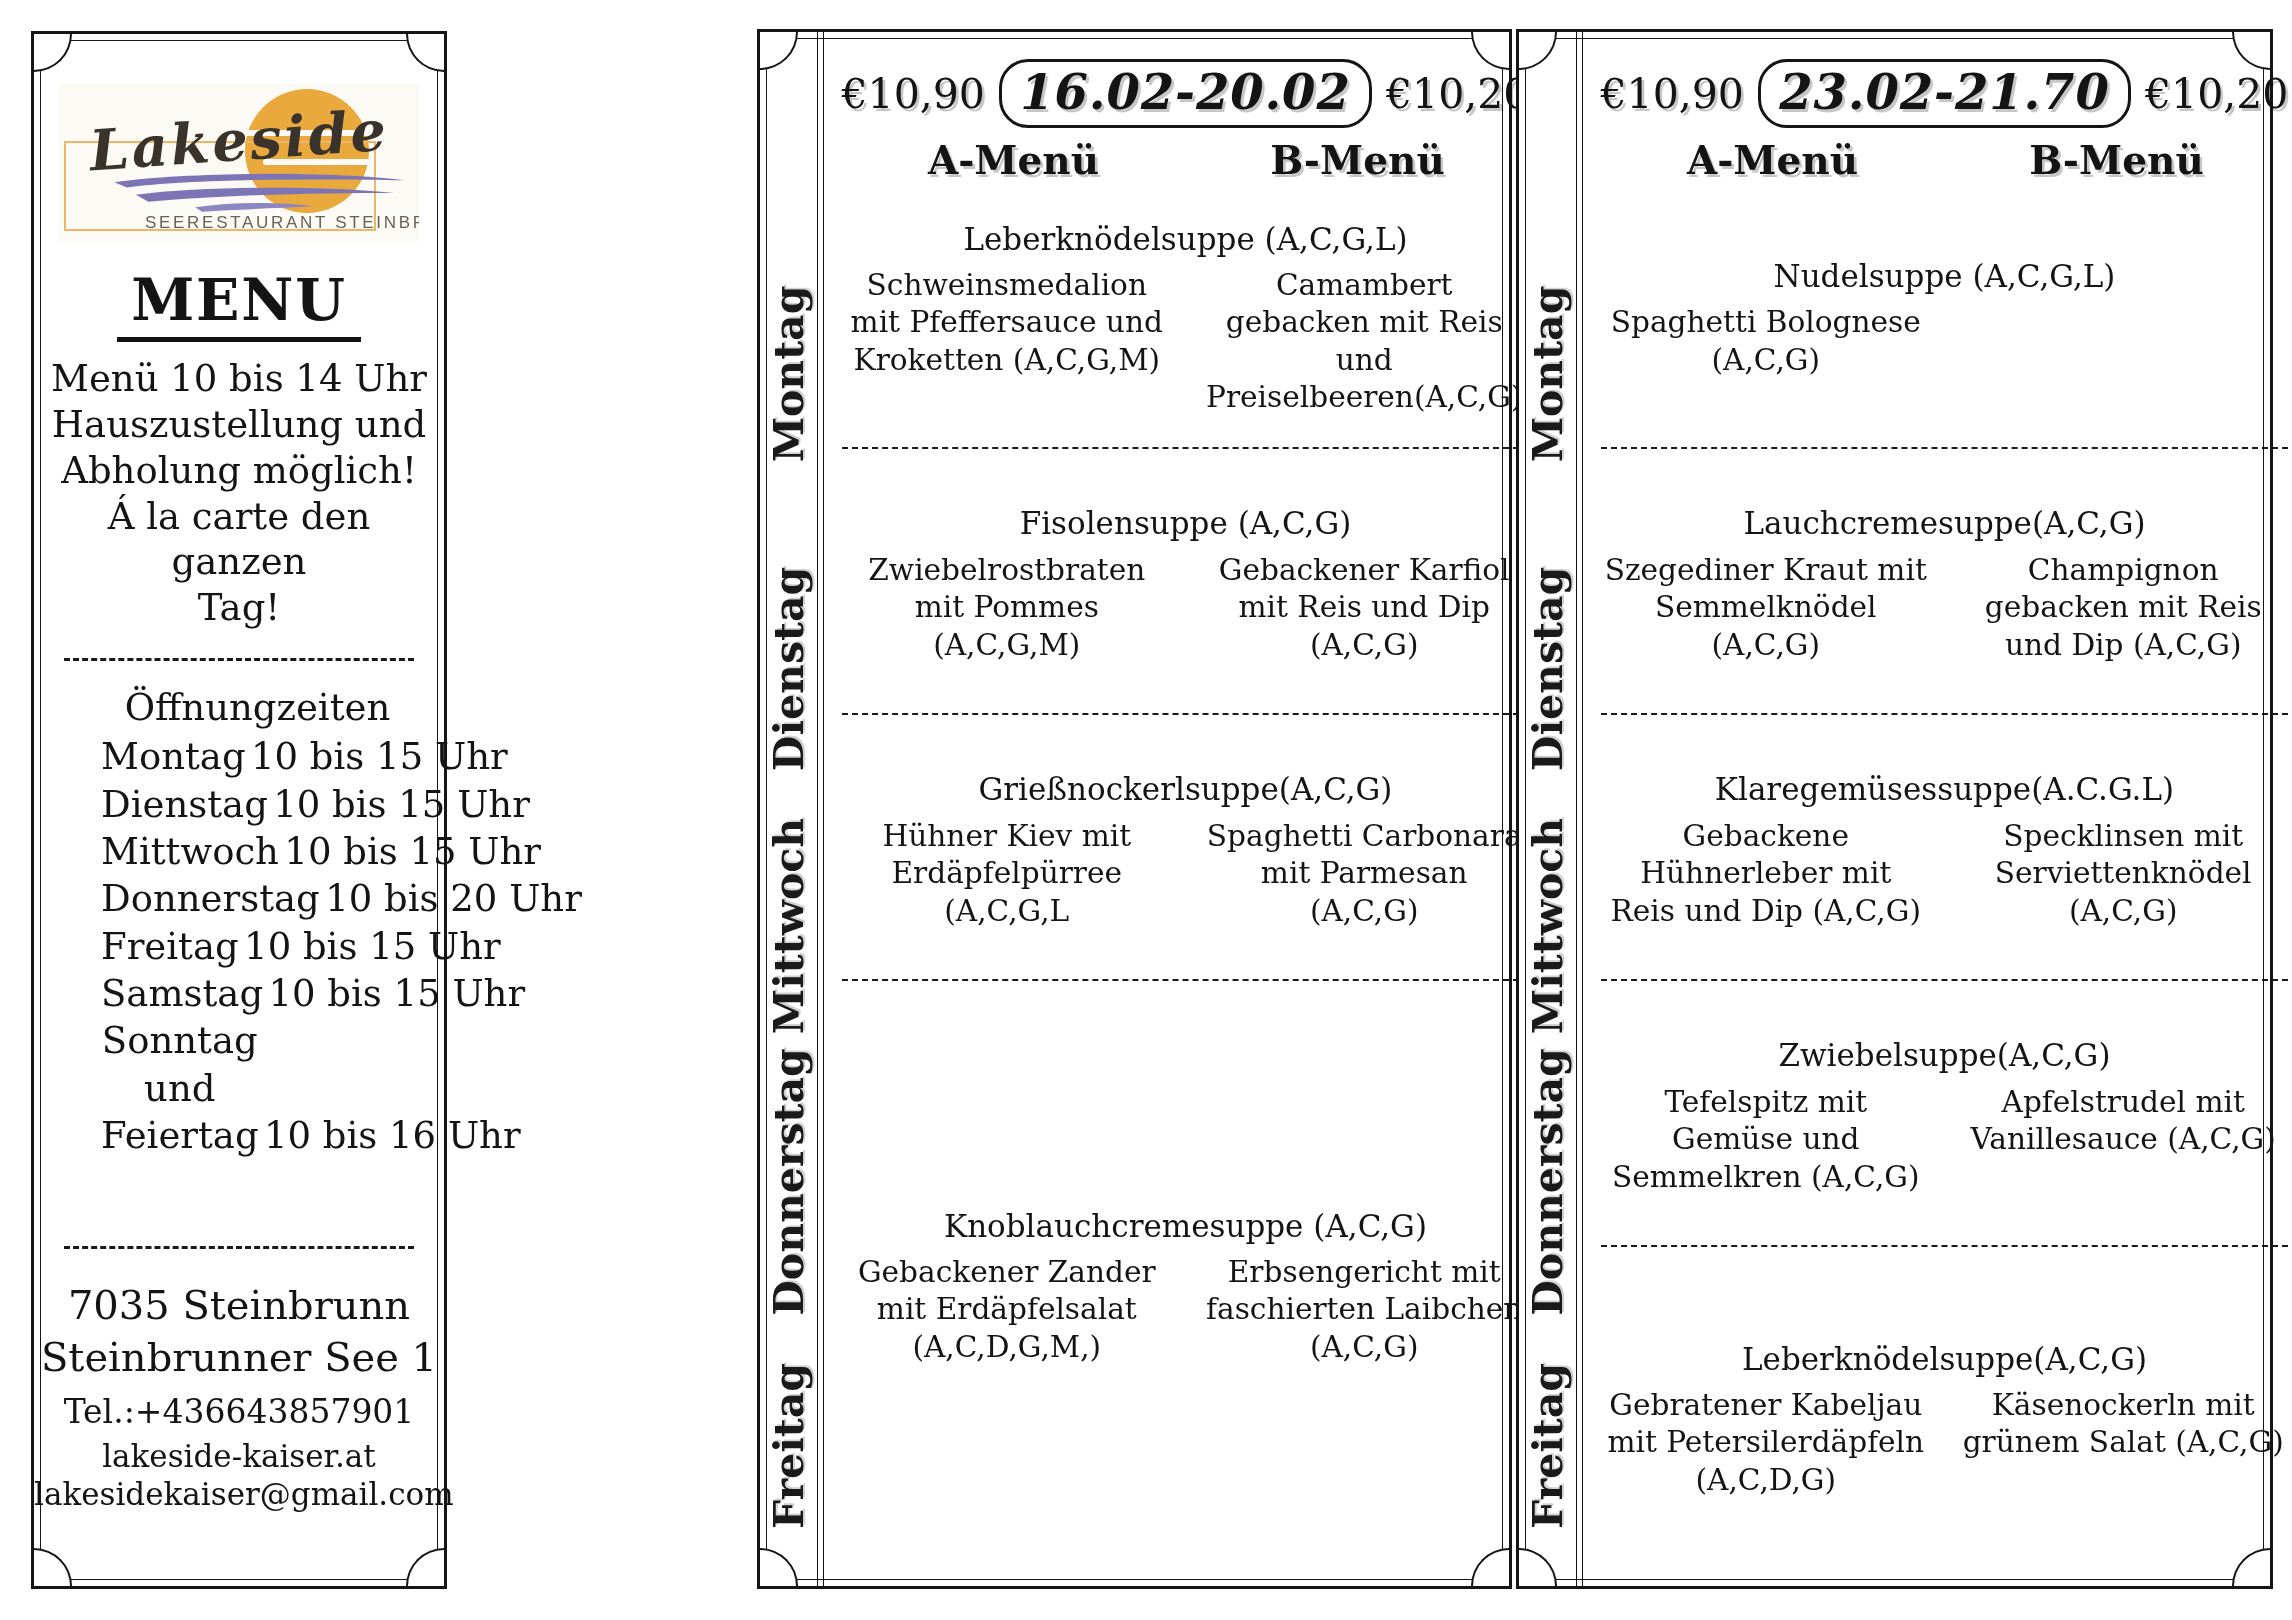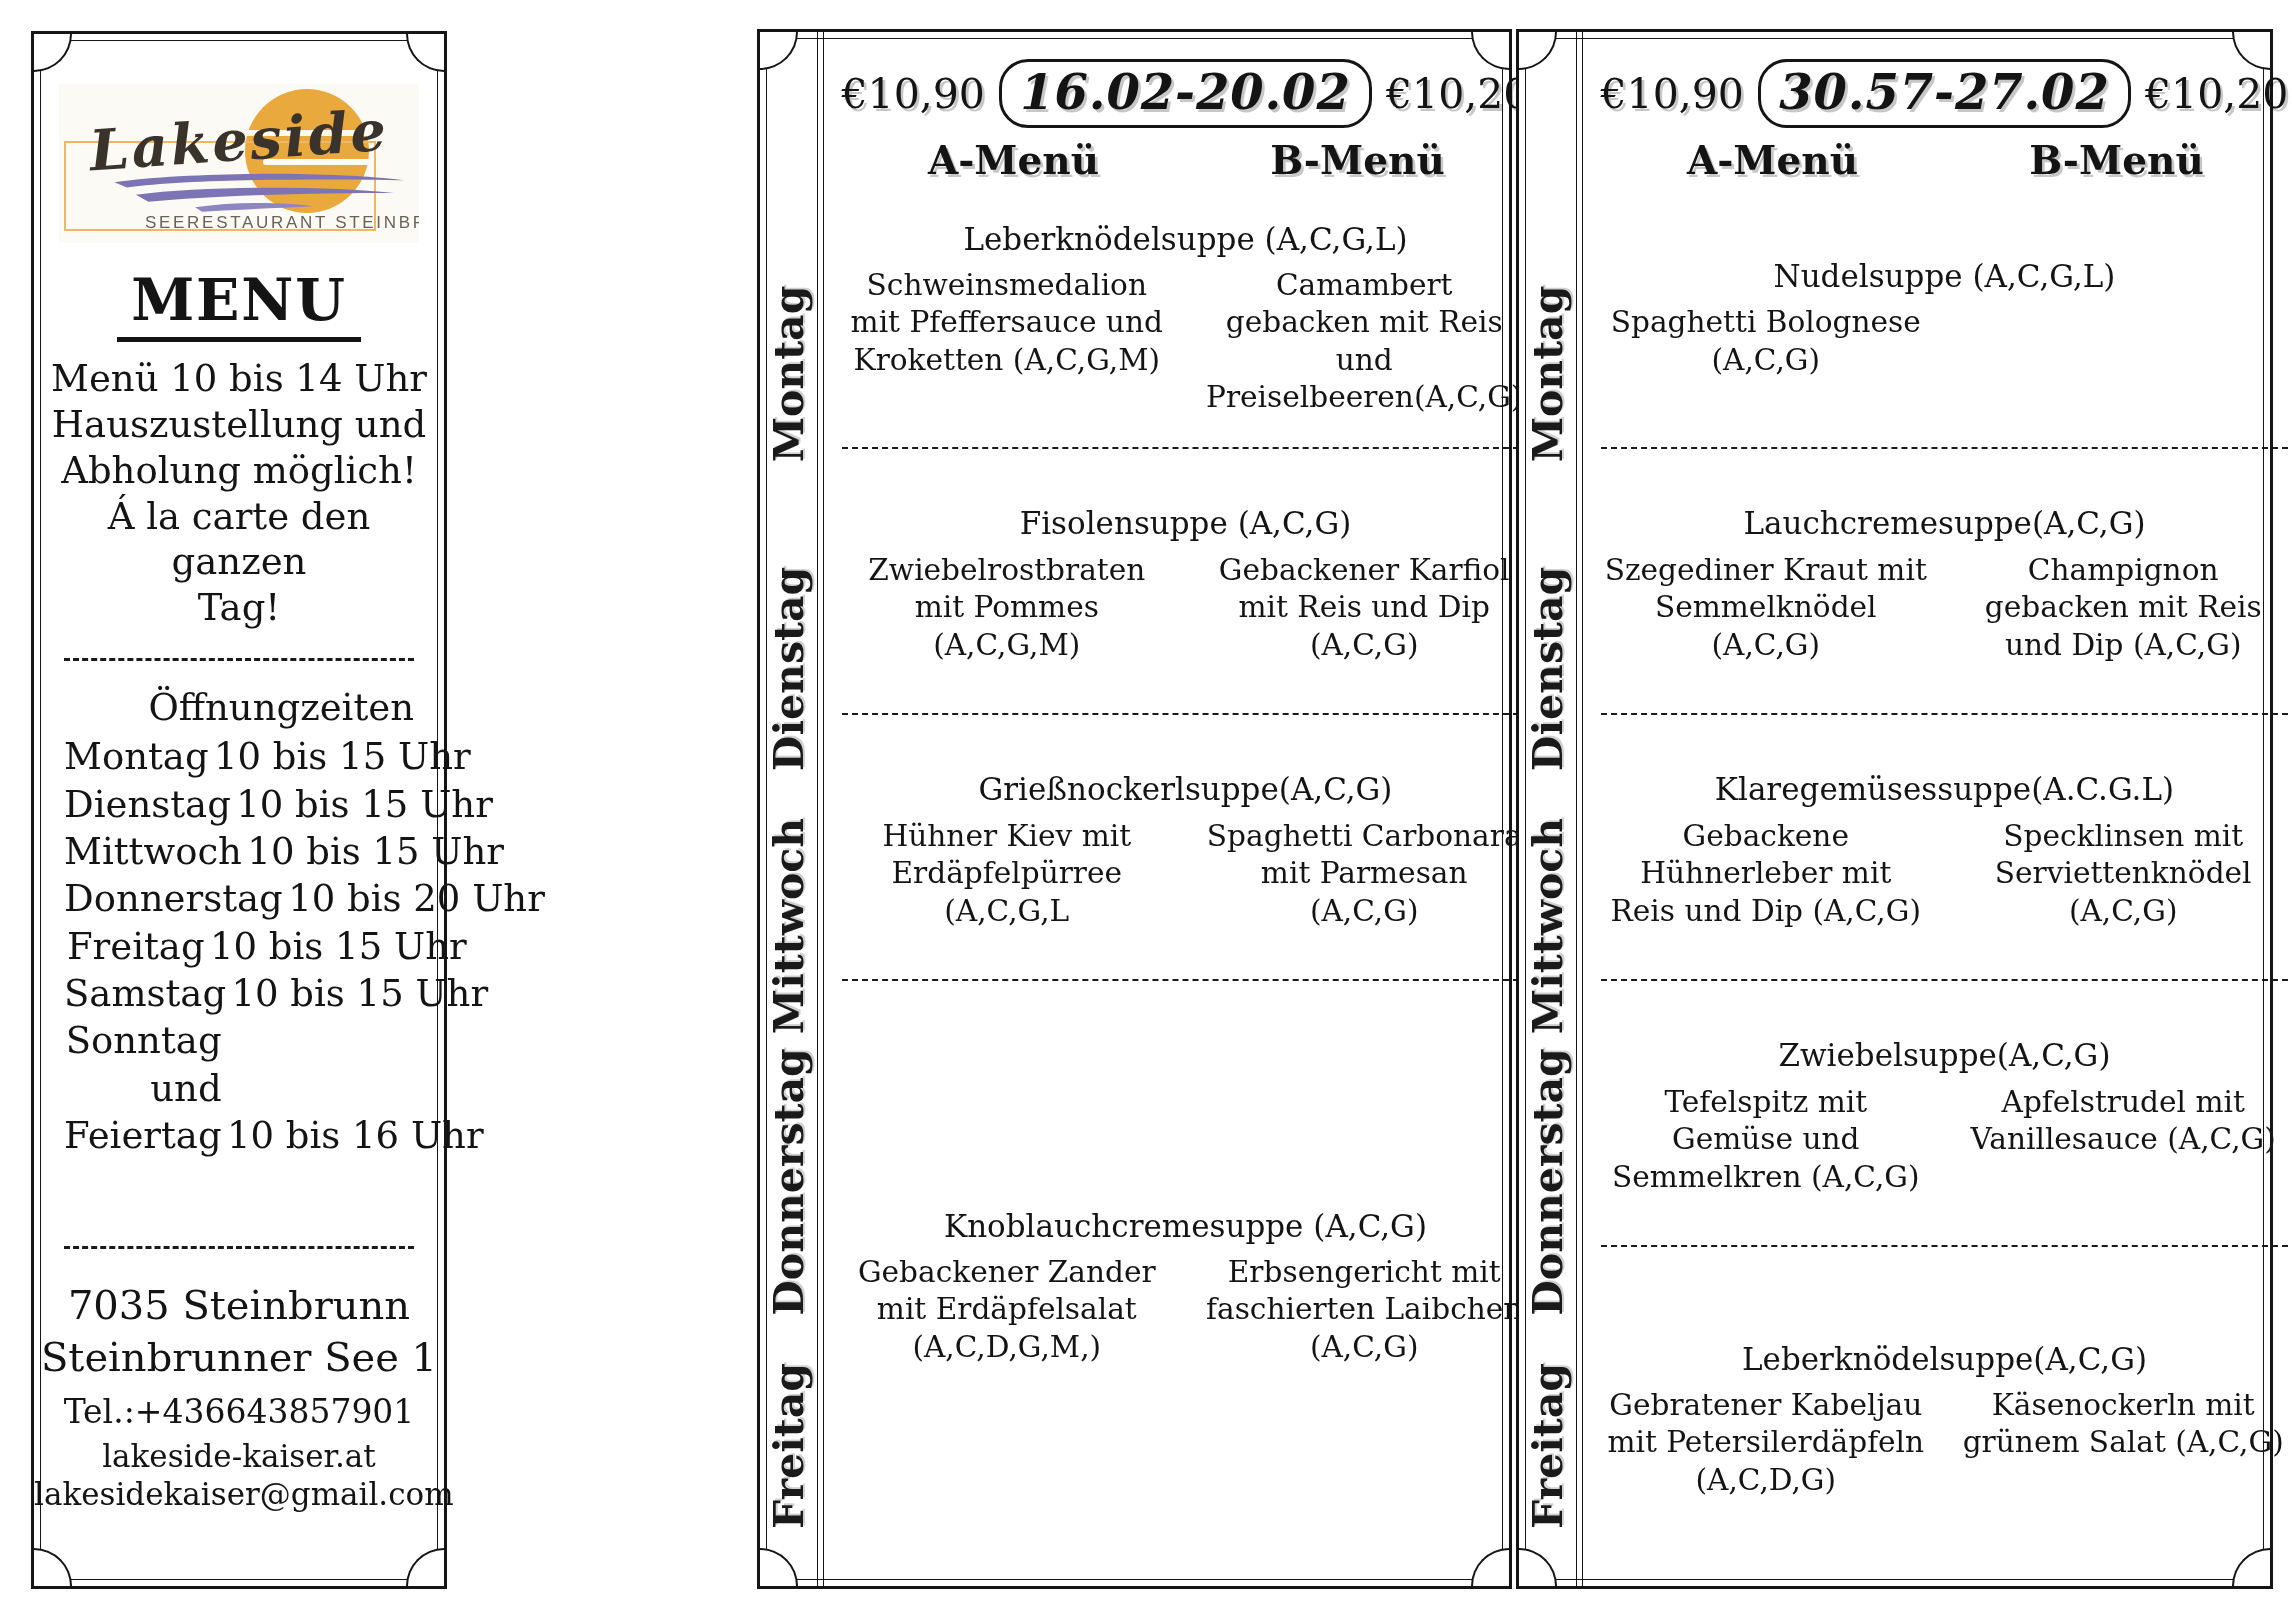--- a/index.html
+++ b/index.html
@@ -40,21 +40,21 @@
     font-family:"Liberation Sans","DejaVu Sans",sans-serif;
     font-size:17px;letter-spacing:2.7px;color:#6b6157;white-space:nowrap;
   }
   .menu-title{
     display:inline-block;margin:23px auto 0;font-size:57px;font-weight:700;
     letter-spacing:1.8px;border-bottom:5.4px solid #141414;padding:0 14.3px 3.6px;
   }
   .intro{margin:14.3px 9px 0;font-size:37px;line-height:1.24;text-align:center;}
   .intro span{display:block;}
   .dashed-line{border-top:3.6px dashed #1a1a1a;margin:27px 30px 23px;}
-  .hours{padding:0 30px;text-align:right;font-size:37px;line-height:1.28;}
+  .hours{padding:0 30px;text-align:center;font-size:37px;line-height:1.28;margin-left:37px;}
   .hours-heading{margin-bottom:1.8px;}
   .hour-row{display:flex;align-items:flex-end;}
   .hr-day{flex:1;padding-right:5.4px;}
   .hr-time{width:204px;white-space:nowrap;}
   .address{margin-top:30px;}
   .addr-line{font-size:40px;line-height:1.3;}
   .phone{font-size:33px;margin-top:9px;}
   .site{font-size:31px;margin-top:7.2px;}
   .email{font-size:31px;margin-top:1.8px;}
 
@@ -247,21 +247,21 @@
     <span class="day-label d1">Montag</span>
     <span class="day-label d2">Dienstag</span>
     <span class="day-label d3">Mittwoch</span>
     <span class="day-label d4">Donnerstag</span>
     <span class="day-label d5">Freitag</span>
   </div>
 
   <div class="menu-content">
     <div class="menu-header">
       <span class="price">€10,90</span>
-      <span class="date-badge">30.57-27.02</span>
+      <span class="date-badge">23.02-21.70</span>
       <span class="price">€10,20</span>
     </div>
     <div class="col-headers">
       <span>A-Menü</span>
       <span>B-Menü</span>
     </div>
 
     <div class="day-section">
       <div class="soup">Nudelsuppe (A,C,G,L)</div>
       <div class="dishes">

